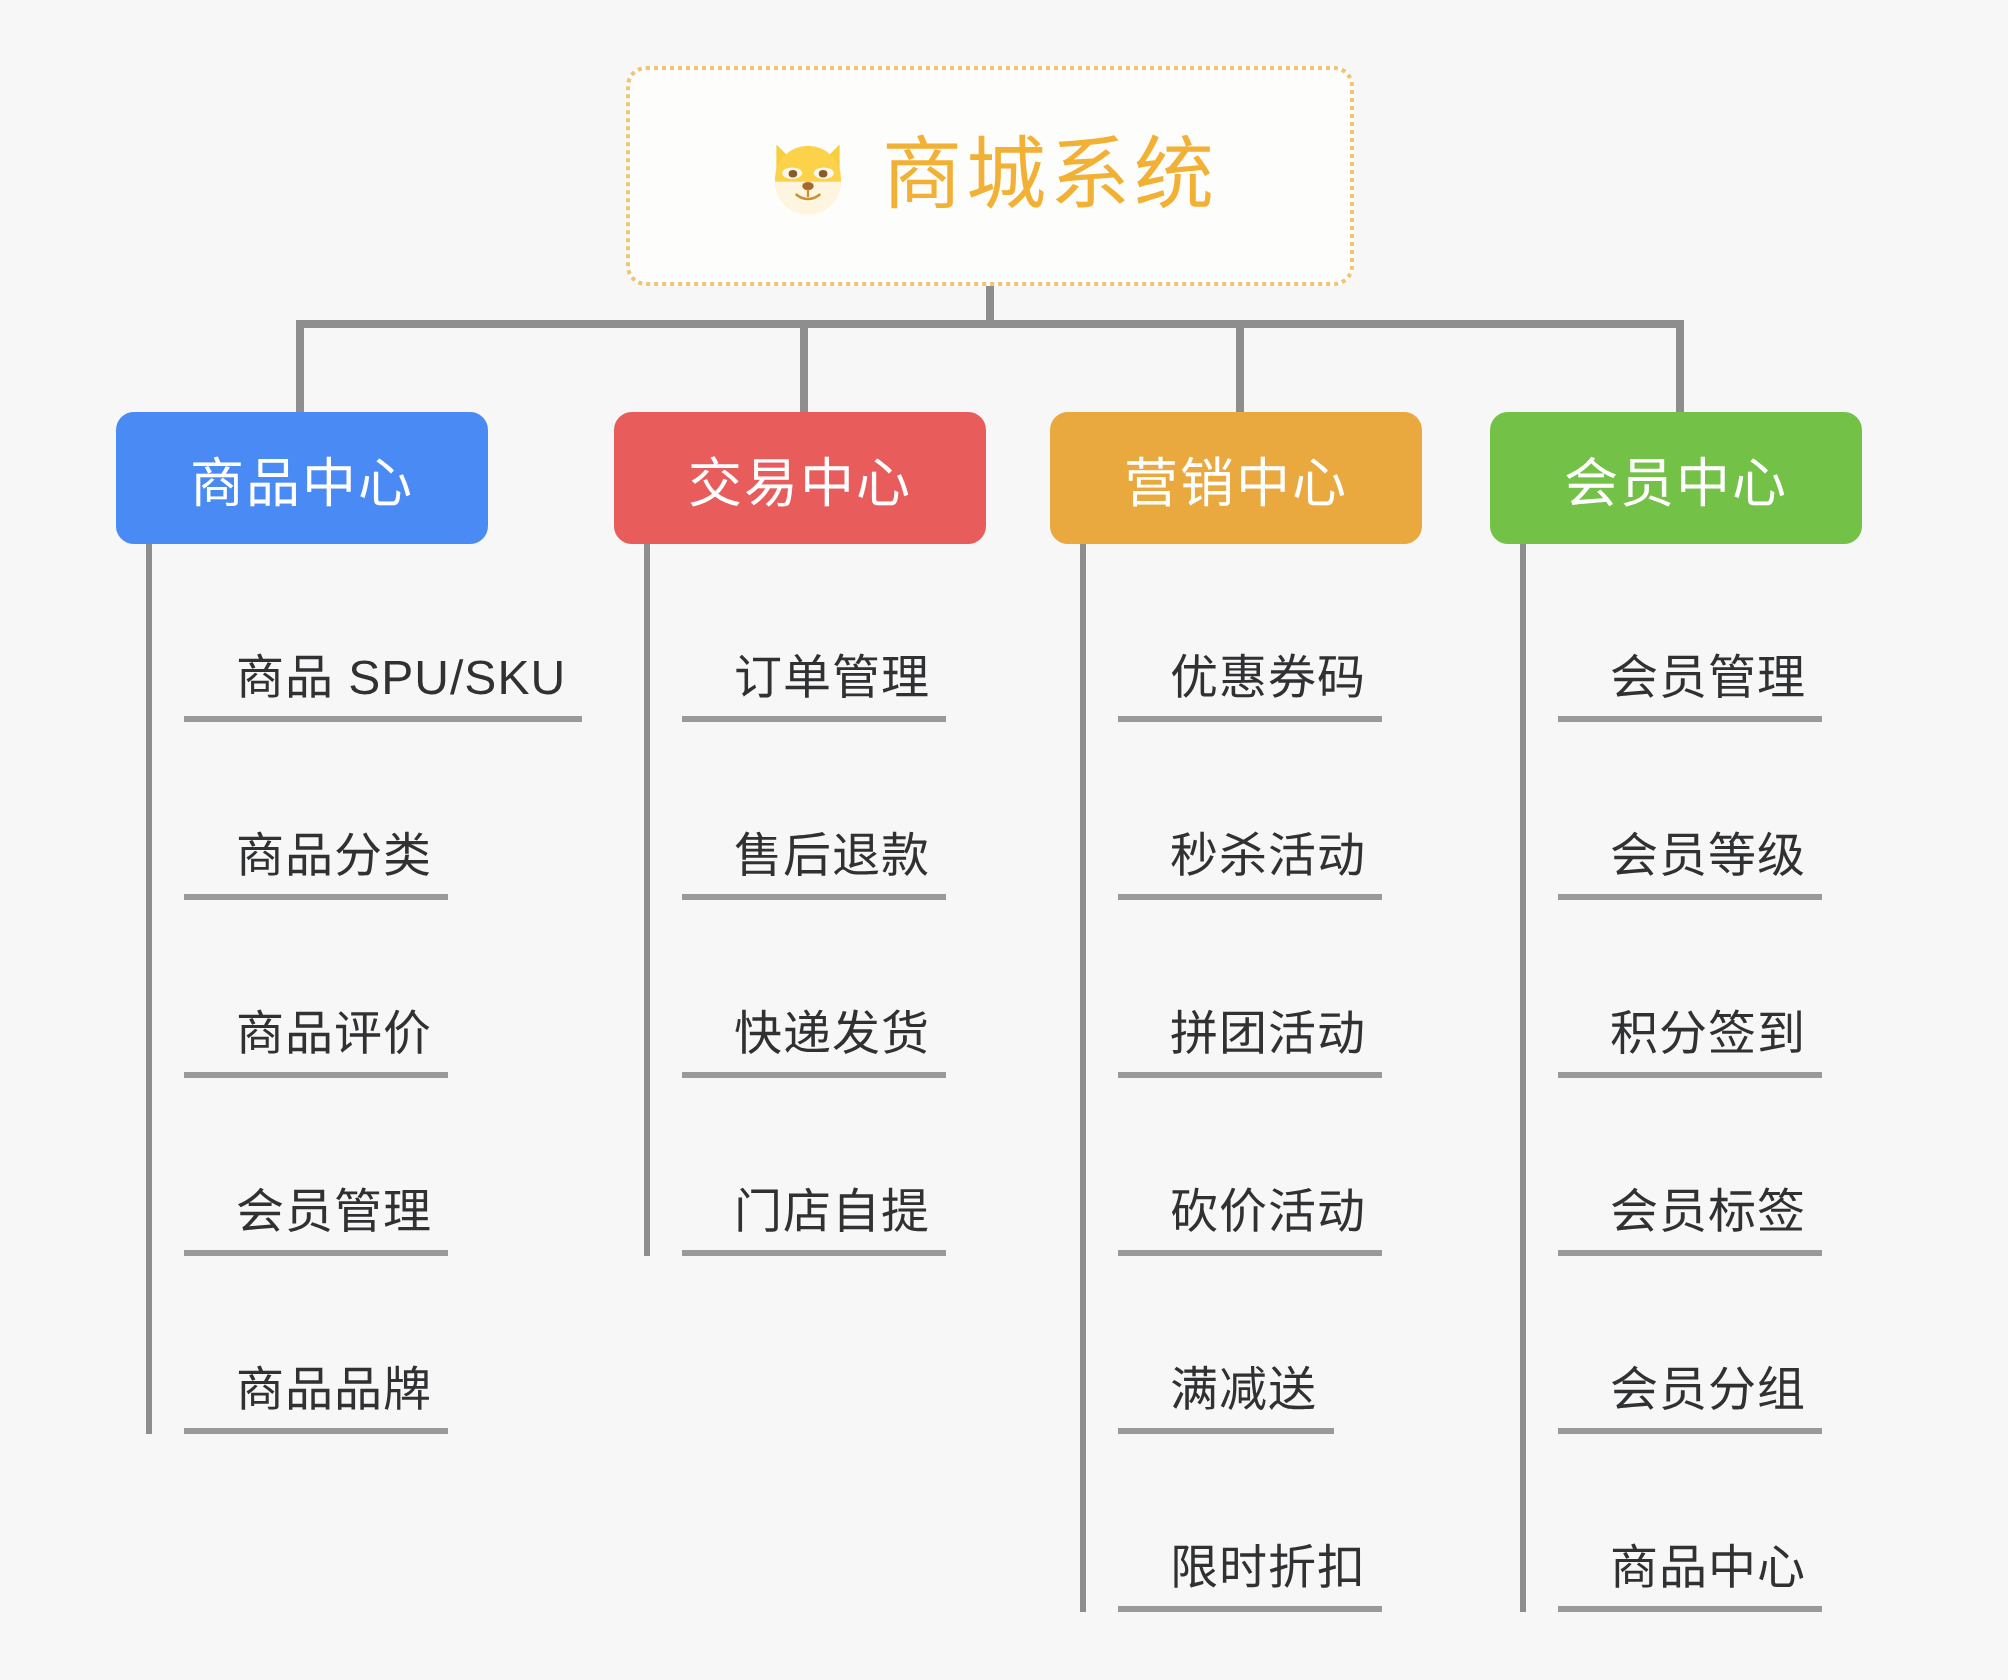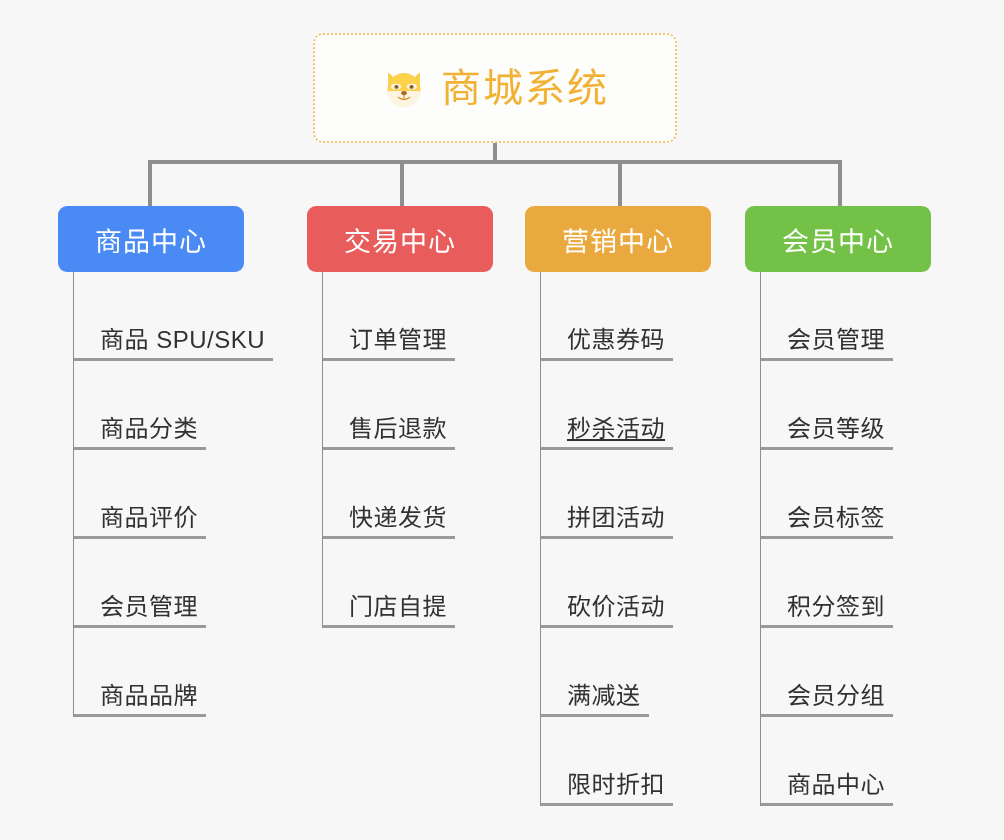--- a/index.html
+++ b/index.html
@@ -100,22 +100,22 @@
     color: #ffffff;
     font-size: 27px;
     letter-spacing: 1px;
     box-sizing: border-box;
   }
 
   
   .branch {
     position: relative;
     margin-left: 15px;
-    padding-left: 0;
-    border-left: 1px solid #4c1d95;
+    padding-left: 16px;
+    border-left: 3px solid #4c1d95;
   }
   .leaf {
     position: relative;
     height: 89px;
     display: flex;
     align-items: flex-end;
     padding-left: 26px;
     box-sizing: border-box;
   }
   .leaf-underline {
@@ -214,21 +214,21 @@
 
   <div class="column col-3">
     <div class="col-header" style="background: rgb(234, 169, 63);">营销中心</div>
     <div class="branch" style="border-left-color: rgb(142, 142, 142);">
       <div class="leaf">
           <span class="leaf-underline" style="background: rgb(154, 154, 154); width: 132px;"></span>
           <span class="leaf-label" style="color: rgb(48, 49, 51);">优惠券码</span>
         </div>
       <div class="leaf">
           <span class="leaf-underline" style="background: rgb(154, 154, 154); width: 132px;"></span>
-          <span class="leaf-label" style="color: rgb(48, 49, 51); text-decoration: underline;">秒杀活动</span>
+          <span class="leaf-label" style="color: rgb(48, 49, 51);">秒杀活动</span>
         </div>
       <div class="leaf">
           <span class="leaf-underline" style="background: rgb(154, 154, 154); width: 132px;"></span>
           <span class="leaf-label" style="color: rgb(48, 49, 51);">拼团活动</span>
         </div>
       <div class="leaf">
           <span class="leaf-underline" style="background: rgb(154, 154, 154); width: 132px;"></span>
           <span class="leaf-label" style="color: rgb(48, 49, 51);">砍价活动</span>
         </div>
       <div class="leaf">
@@ -248,28 +248,28 @@
       <div class="leaf">
           <span class="leaf-underline" style="background: rgb(154, 154, 154); width: 132px;"></span>
           <span class="leaf-label" style="color: rgb(48, 49, 51);">会员管理</span>
         </div>
       <div class="leaf">
           <span class="leaf-underline" style="background: rgb(154, 154, 154); width: 132px;"></span>
           <span class="leaf-label" style="color: rgb(48, 49, 51);">会员等级</span>
         </div>
       <div class="leaf">
           <span class="leaf-underline" style="background: rgb(154, 154, 154); width: 132px;"></span>
+          <span class="leaf-label" style="color: rgb(48, 49, 51);">积分签到</span>
+        </div>
+      <div class="leaf">
+          <span class="leaf-underline" style="background: rgb(154, 154, 154); width: 132px;"></span>
           <span class="leaf-label" style="color: rgb(48, 49, 51);">会员标签</span>
         </div>
       <div class="leaf">
           <span class="leaf-underline" style="background: rgb(154, 154, 154); width: 132px;"></span>
-          <span class="leaf-label" style="color: rgb(48, 49, 51);">积分签到</span>
-        </div>
-      <div class="leaf">
-          <span class="leaf-underline" style="background: rgb(154, 154, 154); width: 132px;"></span>
           <span class="leaf-label" style="color: rgb(48, 49, 51);">会员分组</span>
         </div>
       <div class="leaf">
           <span class="leaf-underline" style="background: rgb(154, 154, 154); width: 132px;"></span>
           <span class="leaf-label" style="color: rgb(48, 49, 51);">商品中心</span>
         </div>
     </div>
   </div>
 
 </div>

